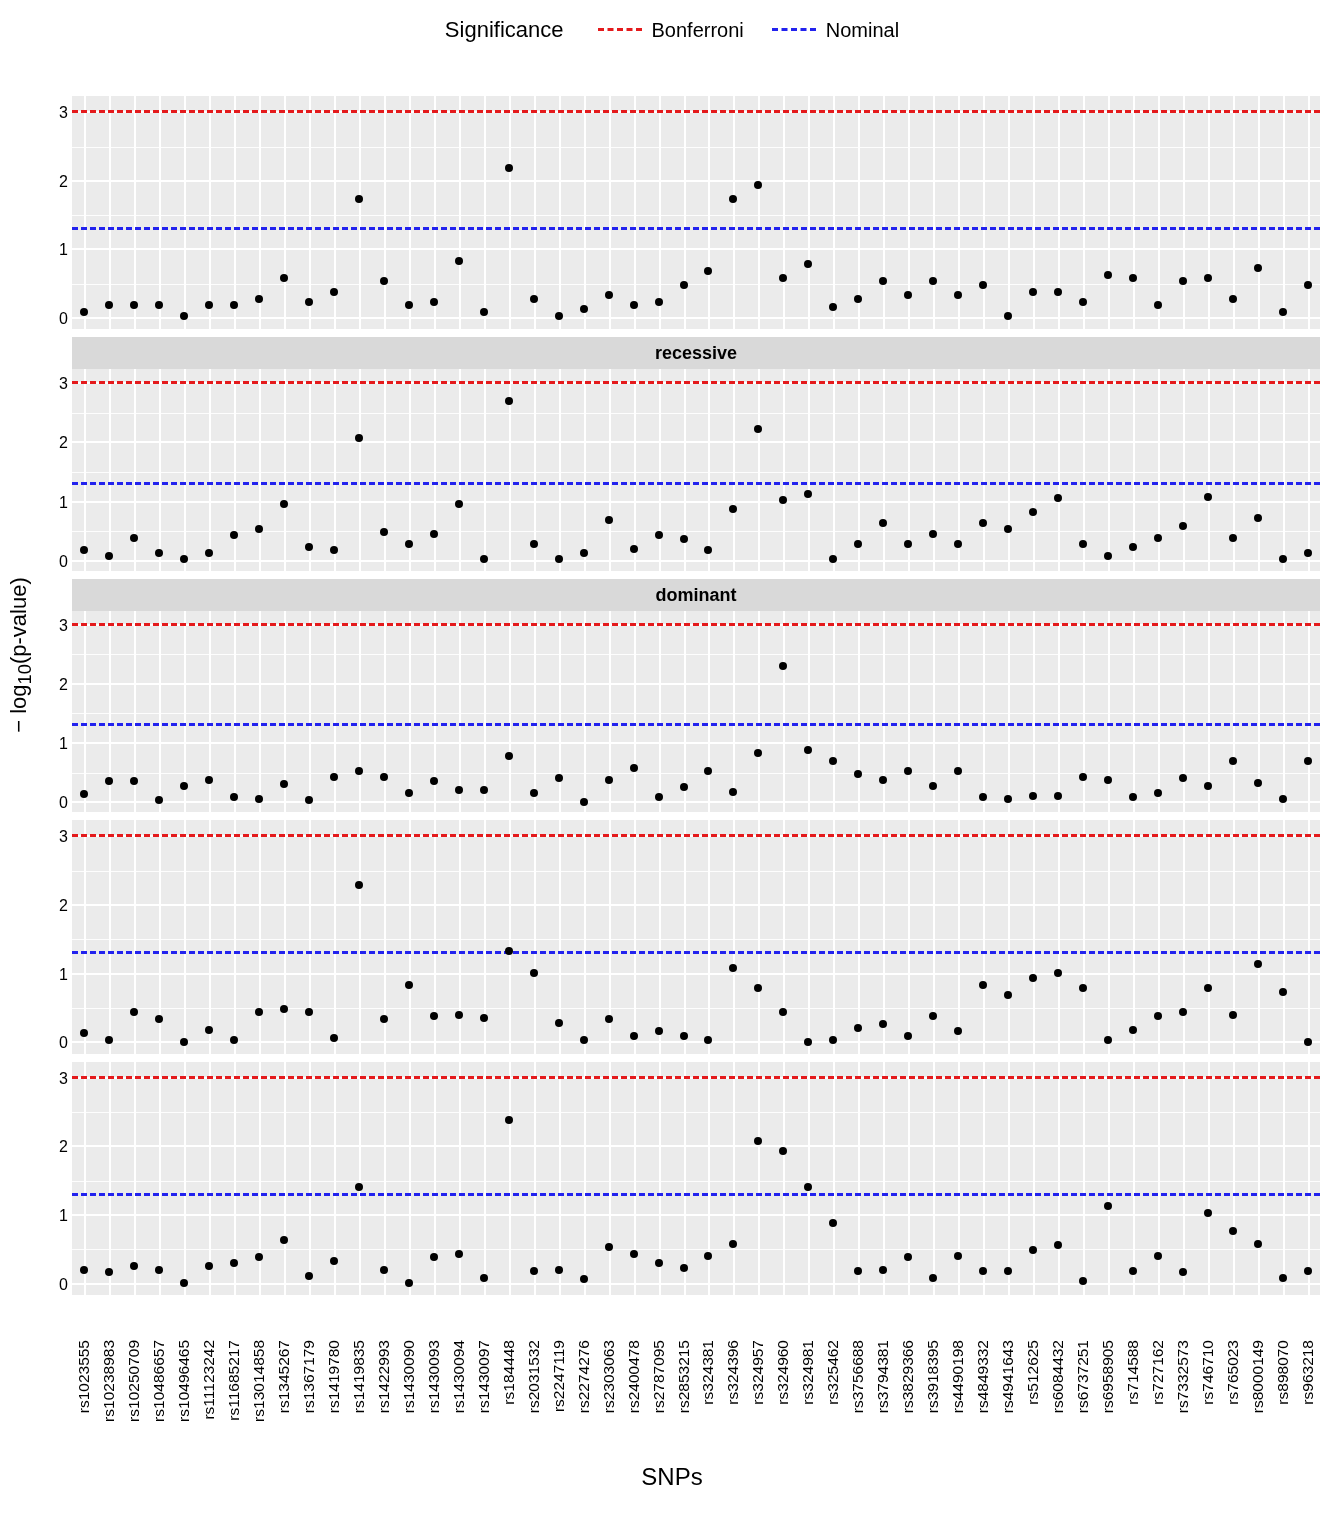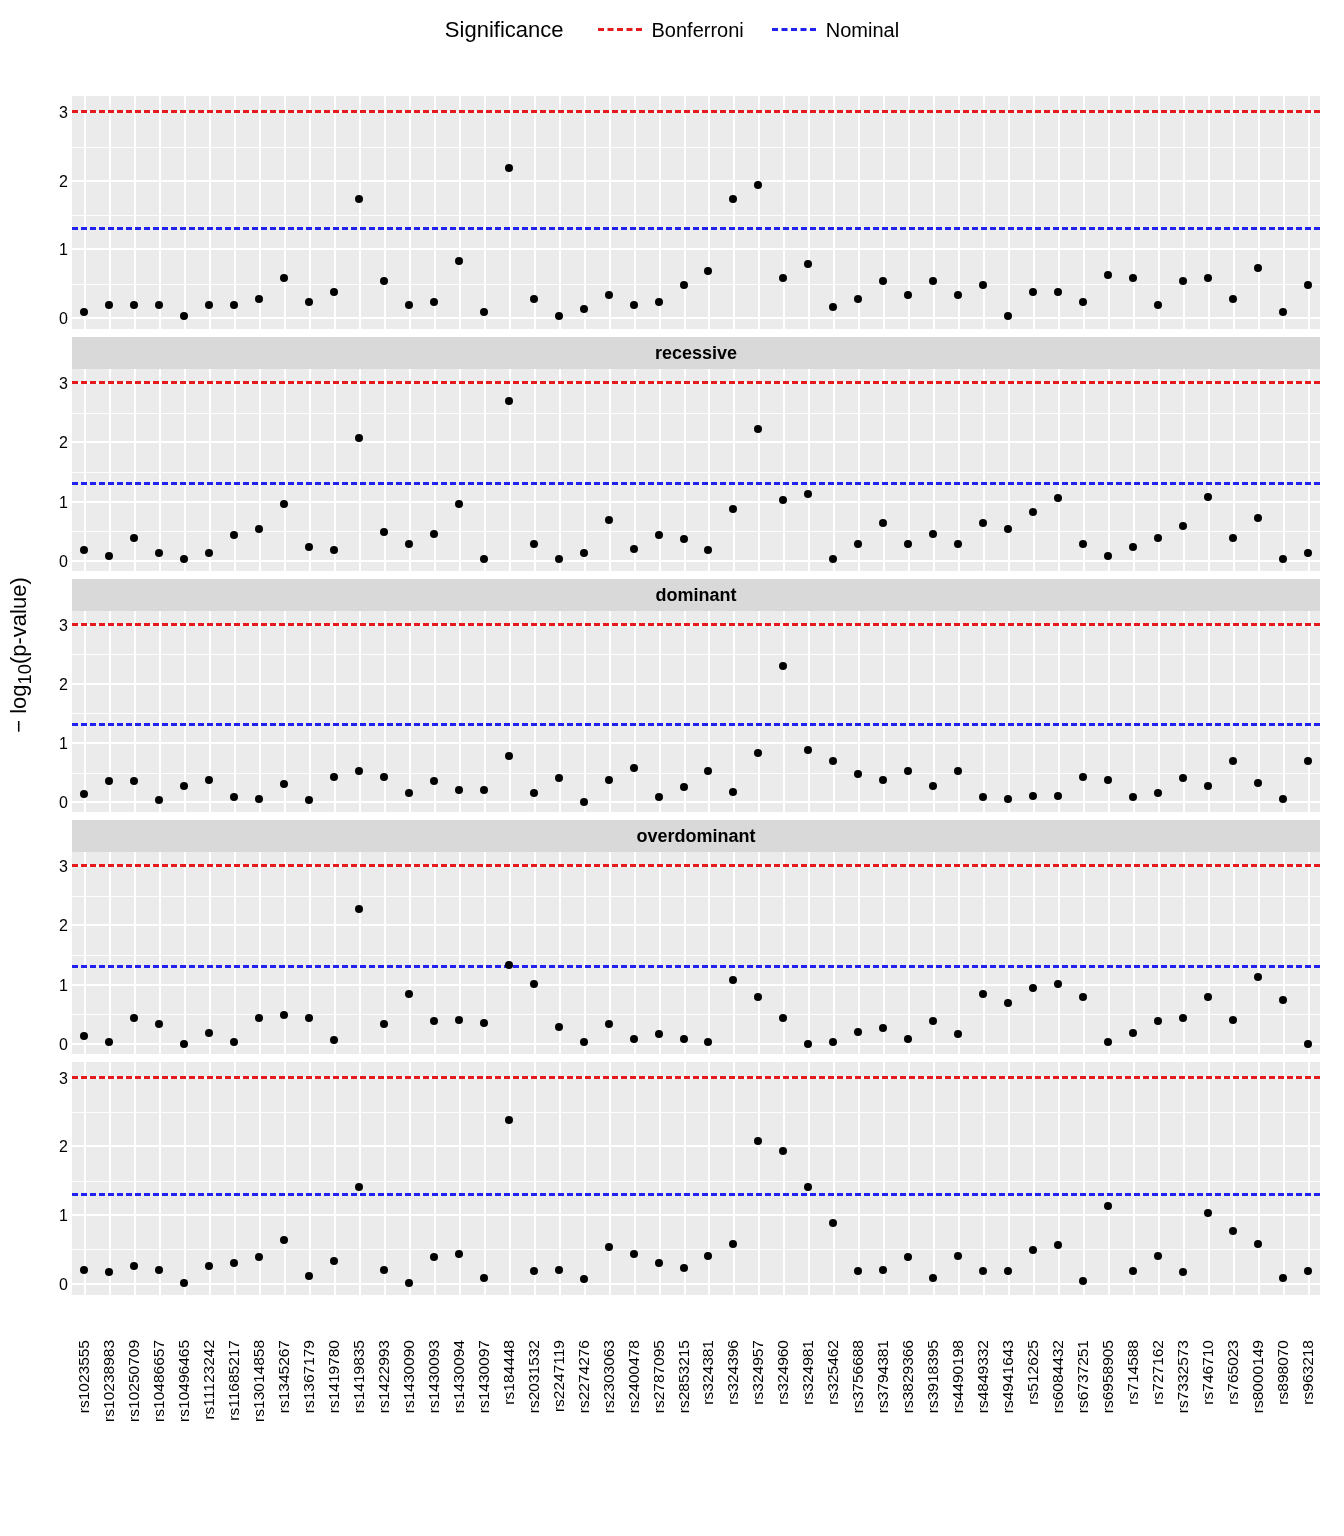--- a/index.html
+++ b/index.html
@@ -511,21 +511,20 @@
           <div class="point" style="left: 99%; bottom: 25.5882%;"></div>
           <div class="y-ticks">
             <div class="y-tick" style="bottom: 4.41176%;">0</div>
             <div class="y-tick" style="bottom: 33.8235%;">1</div>
             <div class="y-tick" style="bottom: 63.2353%;">2</div>
             <div class="y-tick" style="bottom: 92.6471%;">3</div>
           </div>
         </div>
       </div>
       <div class="panel">
-        <div class="strip">overdominant</div>
         <div class="plot">
           <div class="grid-major-y" style="bottom: 4.41176%;"></div>
           <div class="grid-major-y" style="bottom: 33.8235%;"></div>
           <div class="grid-major-y" style="bottom: 63.2353%;"></div>
           <div class="grid-major-y" style="bottom: 92.6471%;"></div>
           <div class="grid-minor-y" style="bottom: 19.1176%;"></div>
           <div class="grid-minor-y" style="bottom: 48.5294%;"></div>
           <div class="grid-minor-y" style="bottom: 77.9412%;"></div>
           <div class="grid-major-x" style="left: 1%;"></div>
           <div class="grid-major-x" style="left: 3%;"></div>
@@ -804,14 +803,15 @@
       <div class="x-tick" style="left: 85%;">rs714588</div>
       <div class="x-tick" style="left: 87%;">rs727162</div>
       <div class="x-tick" style="left: 89%;">rs7332573</div>
       <div class="x-tick" style="left: 91%;">rs746710</div>
       <div class="x-tick" style="left: 93%;">rs765023</div>
       <div class="x-tick" style="left: 95%;">rs8000149</div>
       <div class="x-tick" style="left: 97%;">rs898070</div>
       <div class="x-tick" style="left: 99%;">rs963218</div>
     </div>
 
+  <div class="x-title">SNPs</div>
 
 </div>
 
 </body></html>

